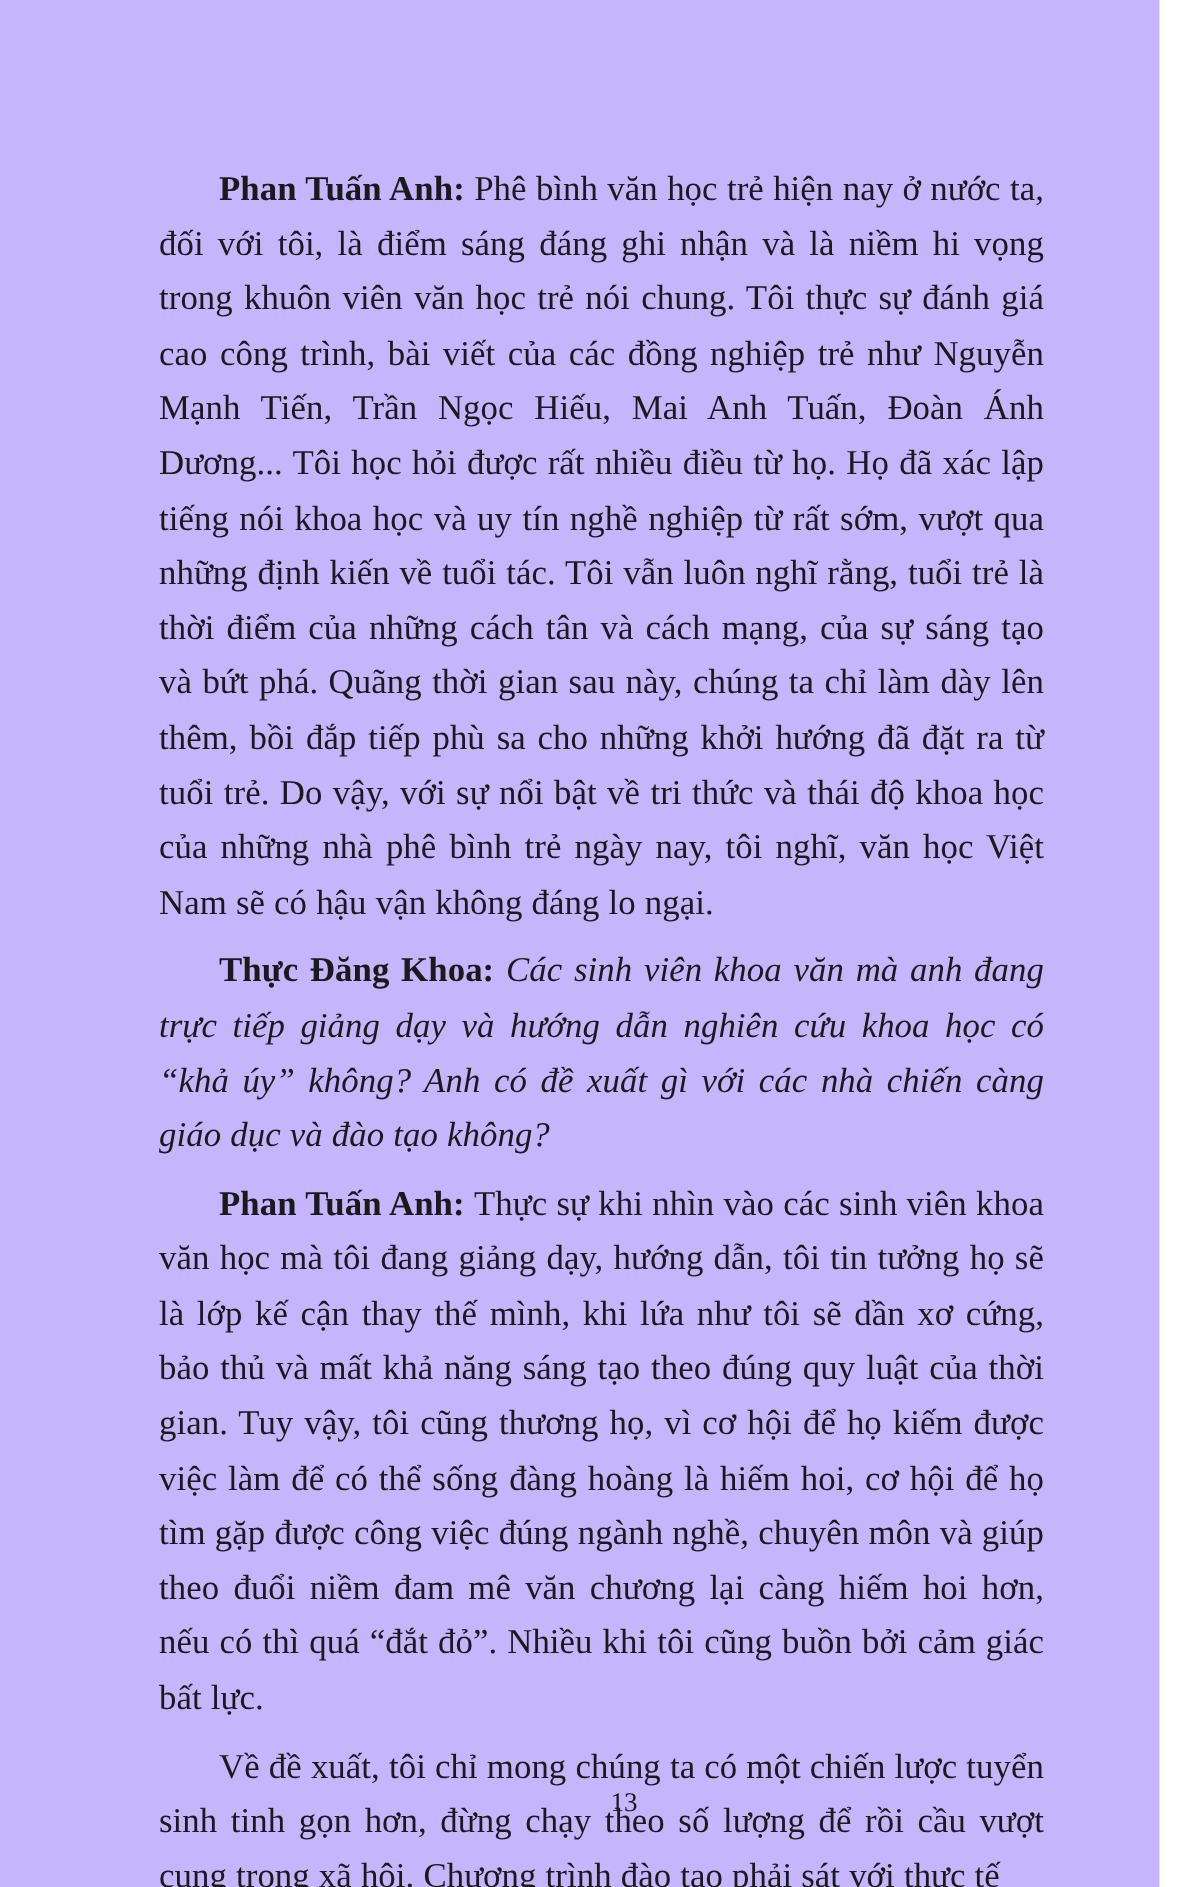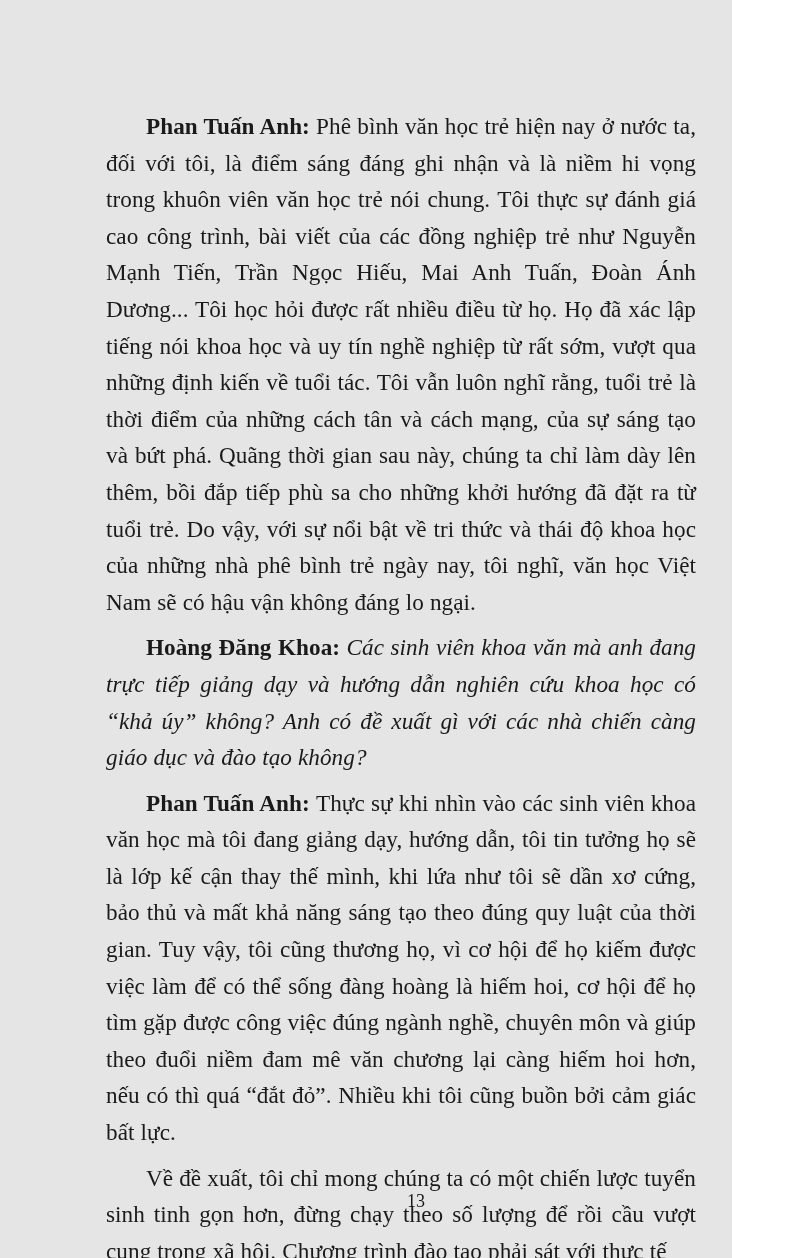--- a/index.html
+++ b/index.html
@@ -17,21 +17,22 @@
     color: #1a1a1a;
     -webkit-font-smoothing: antialiased;
   }
 
   .page {
     position: absolute;
     left: 0;
     top: 0;
     width: 732px;
     height: 1258px;
-    background: #e5e5e5;
+    background: #c4b5fd;
+    padding-left: 41px;
   }
 
   .text-block {
     position: absolute;
     left: 106px;
     top: 108px;
     width: 590px;
   }
 
   p.para {
@@ -84,21 +85,21 @@
 </style>
 </head>
 <body>
 
 <div class="page">
 
   <div class="text-block">
 
     <p class="para"><span class="speaker">Phan Tuấn Anh</span><span class="colon">: </span><span class="body-text">Phê bình văn học trẻ hiện nay ở nước ta, đối với tôi, là điểm sáng đáng ghi nhận và là niềm hi vọng trong khuôn viên văn học trẻ nói chung. Tôi thực sự đánh giá cao công trình, bài viết của các đồng nghiệp trẻ như Nguyễn Mạnh Tiến, Trần Ngọc Hiếu, Mai Anh Tuấn, Đoàn Ánh Dương... Tôi học hỏi được rất nhiều điều từ họ. Họ đã xác lập tiếng nói khoa học và uy tín nghề nghiệp từ rất sớm, vượt qua những định kiến về tuổi tác. Tôi vẫn luôn nghĩ rằng, tuổi trẻ là thời điểm của những cách tân và cách mạng, của sự sáng tạo và bứt phá. Quãng thời gian sau này, chúng ta chỉ làm dày lên thêm, bồi đắp tiếp phù sa cho những khởi hướng đã đặt ra từ tuổi trẻ. Do vậy, với sự nổi bật về tri thức và thái độ khoa học của những nhà phê bình trẻ ngày nay, tôi nghĩ, văn học Việt Nam sẽ có hậu vận không đáng lo ngại.</span></p>
 
-    <p class="para italic"><span class="speaker">Hoàng Đăng Khoa</span><span class="colon">: </span><span class="body-text">Các sinh viên khoa văn mà anh đang trực tiếp giảng dạy và hướng dẫn nghiên cứu khoa học có “khả úy” không? Anh có đề xuất gì với các nhà chiến càng giáo dục và đào tạo không?</span></p>
+    <p class="para italic"><span class="speaker">Thực Đăng Khoa</span><span class="colon">: </span><span class="body-text">Các sinh viên khoa văn mà anh đang trực tiếp giảng dạy và hướng dẫn nghiên cứu khoa học có “khả úy” không? Anh có đề xuất gì với các nhà chiến càng giáo dục và đào tạo không?</span></p>
 
     <p class="para"><span class="speaker">Phan Tuấn Anh</span><span class="colon">: </span><span class="body-text">Thực sự khi nhìn vào các sinh viên khoa văn học mà tôi đang giảng dạy, hướng dẫn, tôi tin tưởng họ sẽ là lớp kế cận thay thế mình, khi lứa như tôi sẽ dần xơ cứng, bảo thủ và mất khả năng sáng tạo theo đúng quy luật của thời gian. Tuy vậy, tôi cũng thương họ, vì cơ hội để họ kiếm được việc làm để có thể sống đàng hoàng là hiếm hoi, cơ hội để họ tìm gặp được công việc đúng ngành nghề, chuyên môn và giúp theo đuổi niềm đam mê văn chương lại càng hiếm hoi hơn, nếu có thì quá “đắt đỏ”. Nhiều khi tôi cũng buồn bởi cảm giác bất lực.</span></p>
 
     <p class="para"><span class="body-text">Về đề xuất, tôi chỉ mong chúng ta có một chiến lược tuyển sinh tinh gọn hơn, đừng chạy theo số lượng để rồi cầu vượt cung trong xã hội. Chương trình đào tạo phải sát với thực tế</span></p>
 
   </div>
 
   <div class="folio">13</div>
 
 </div>

